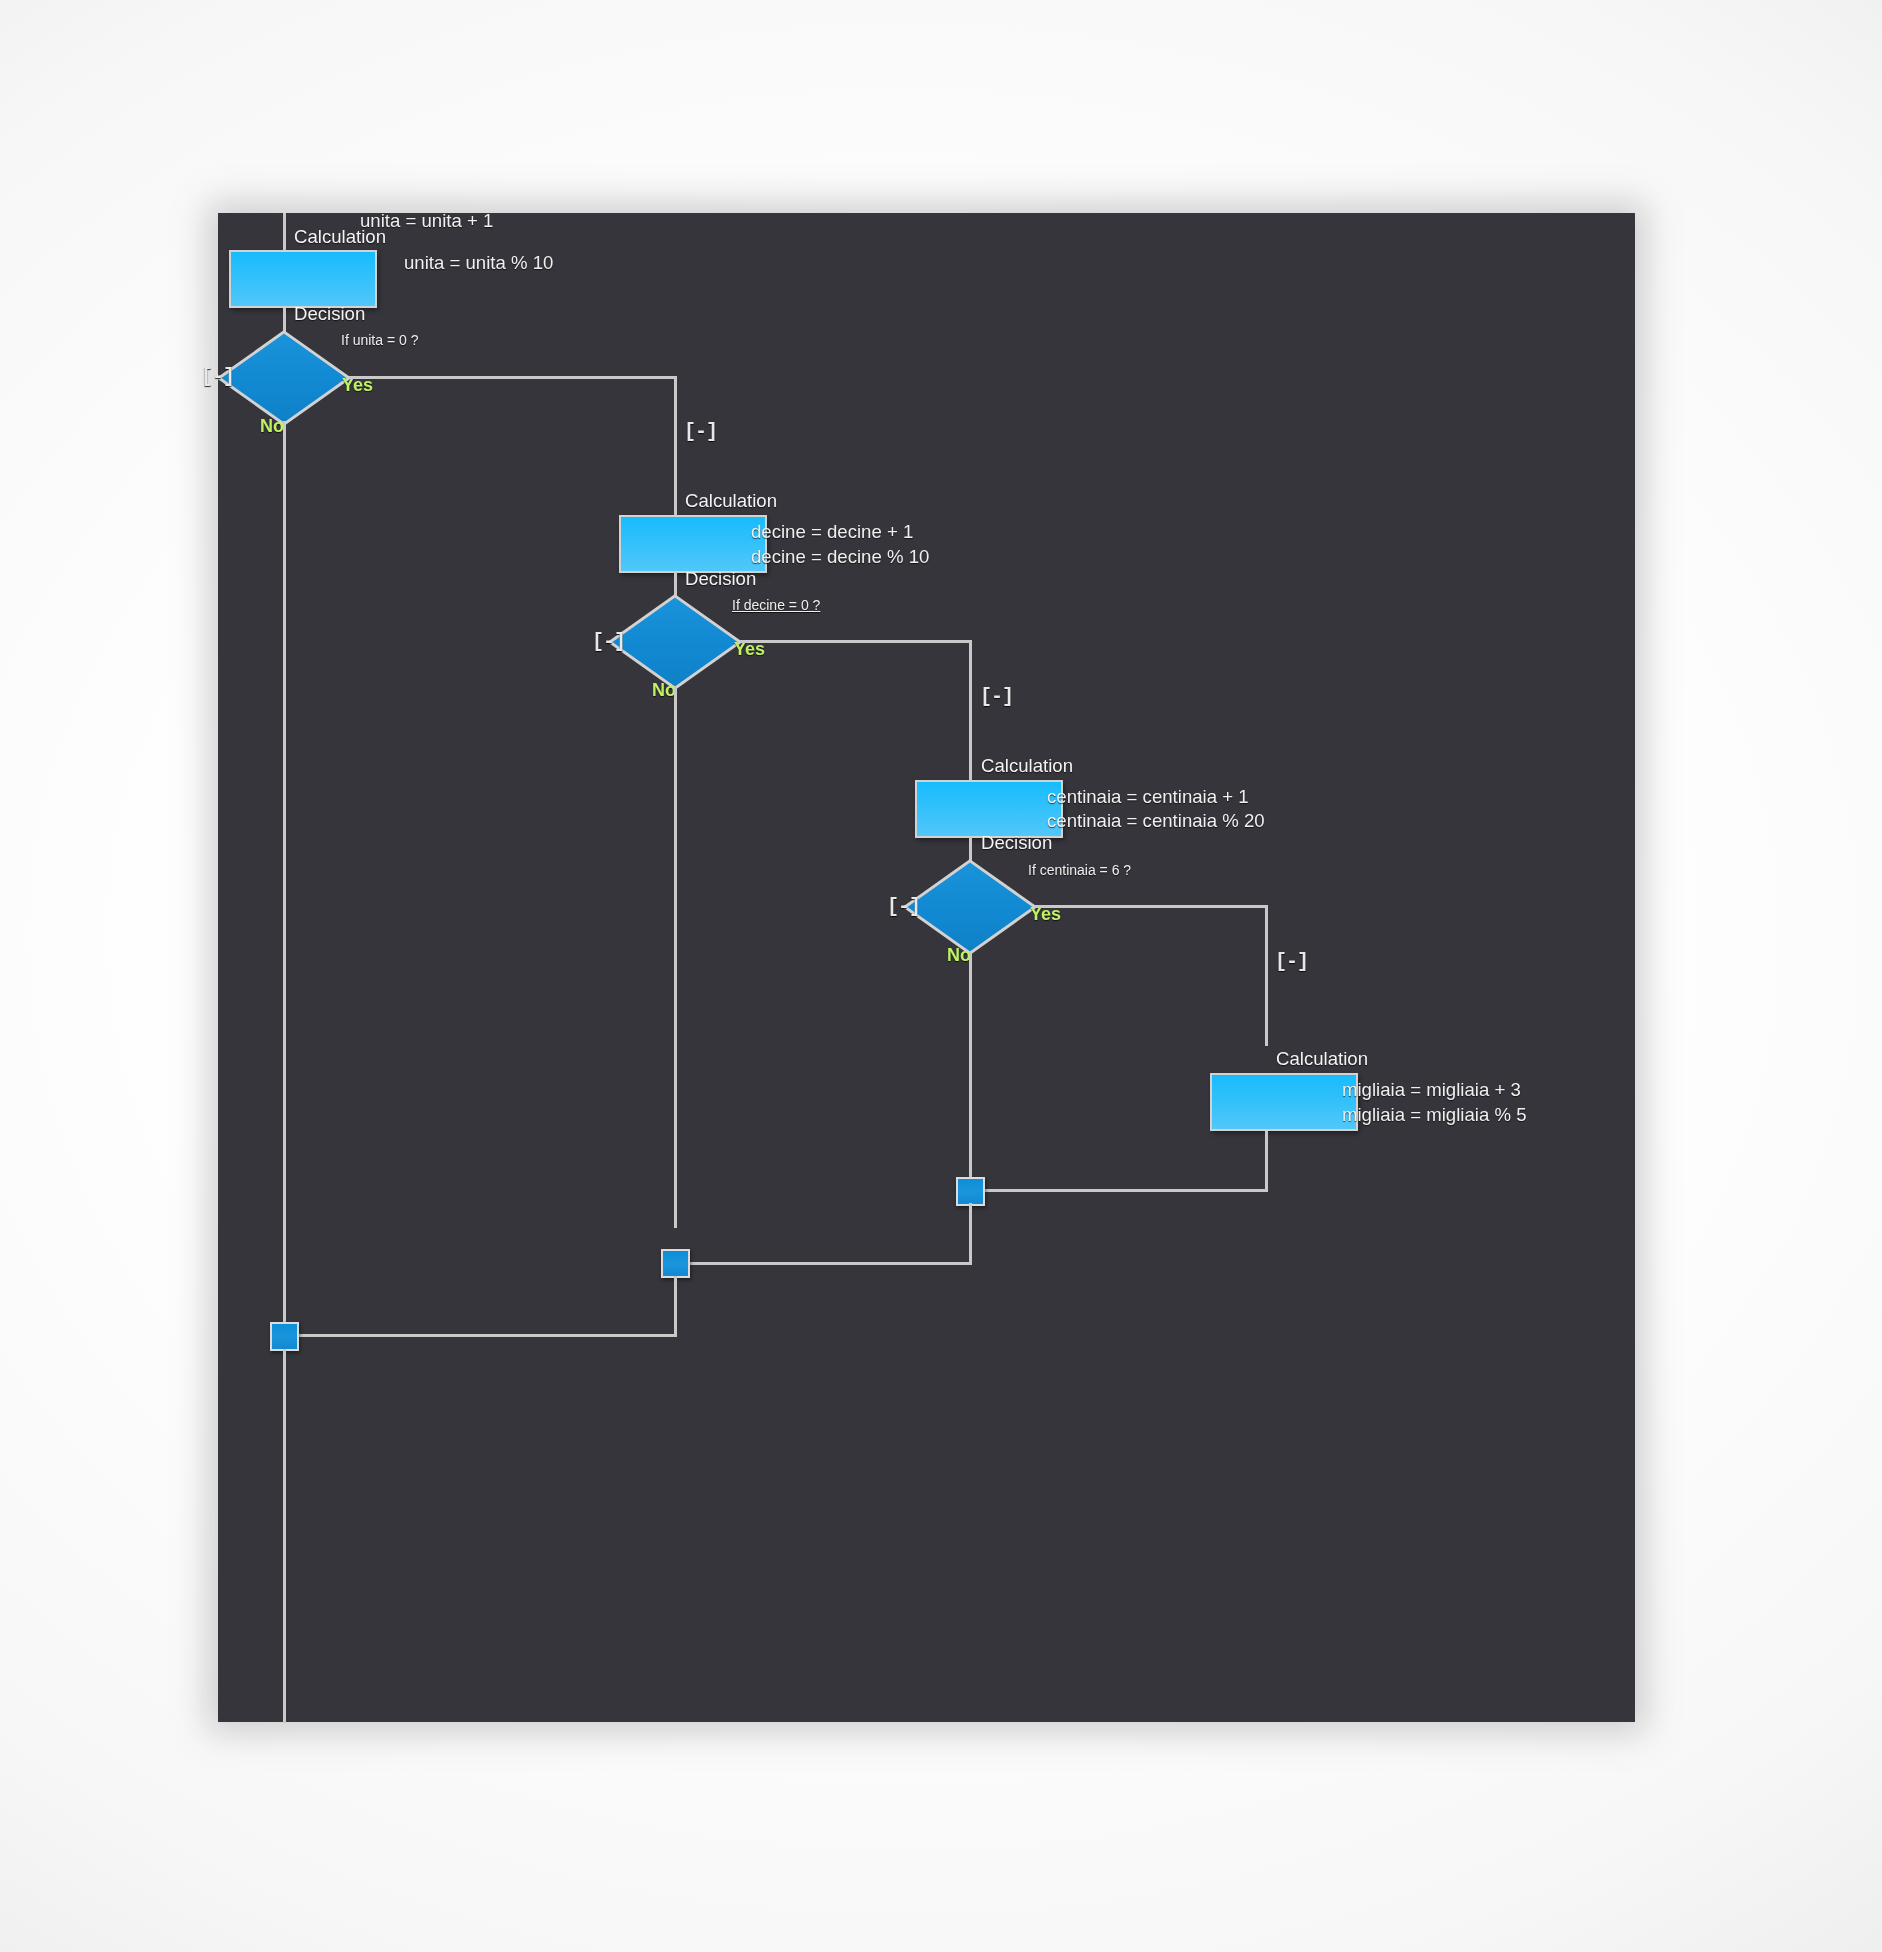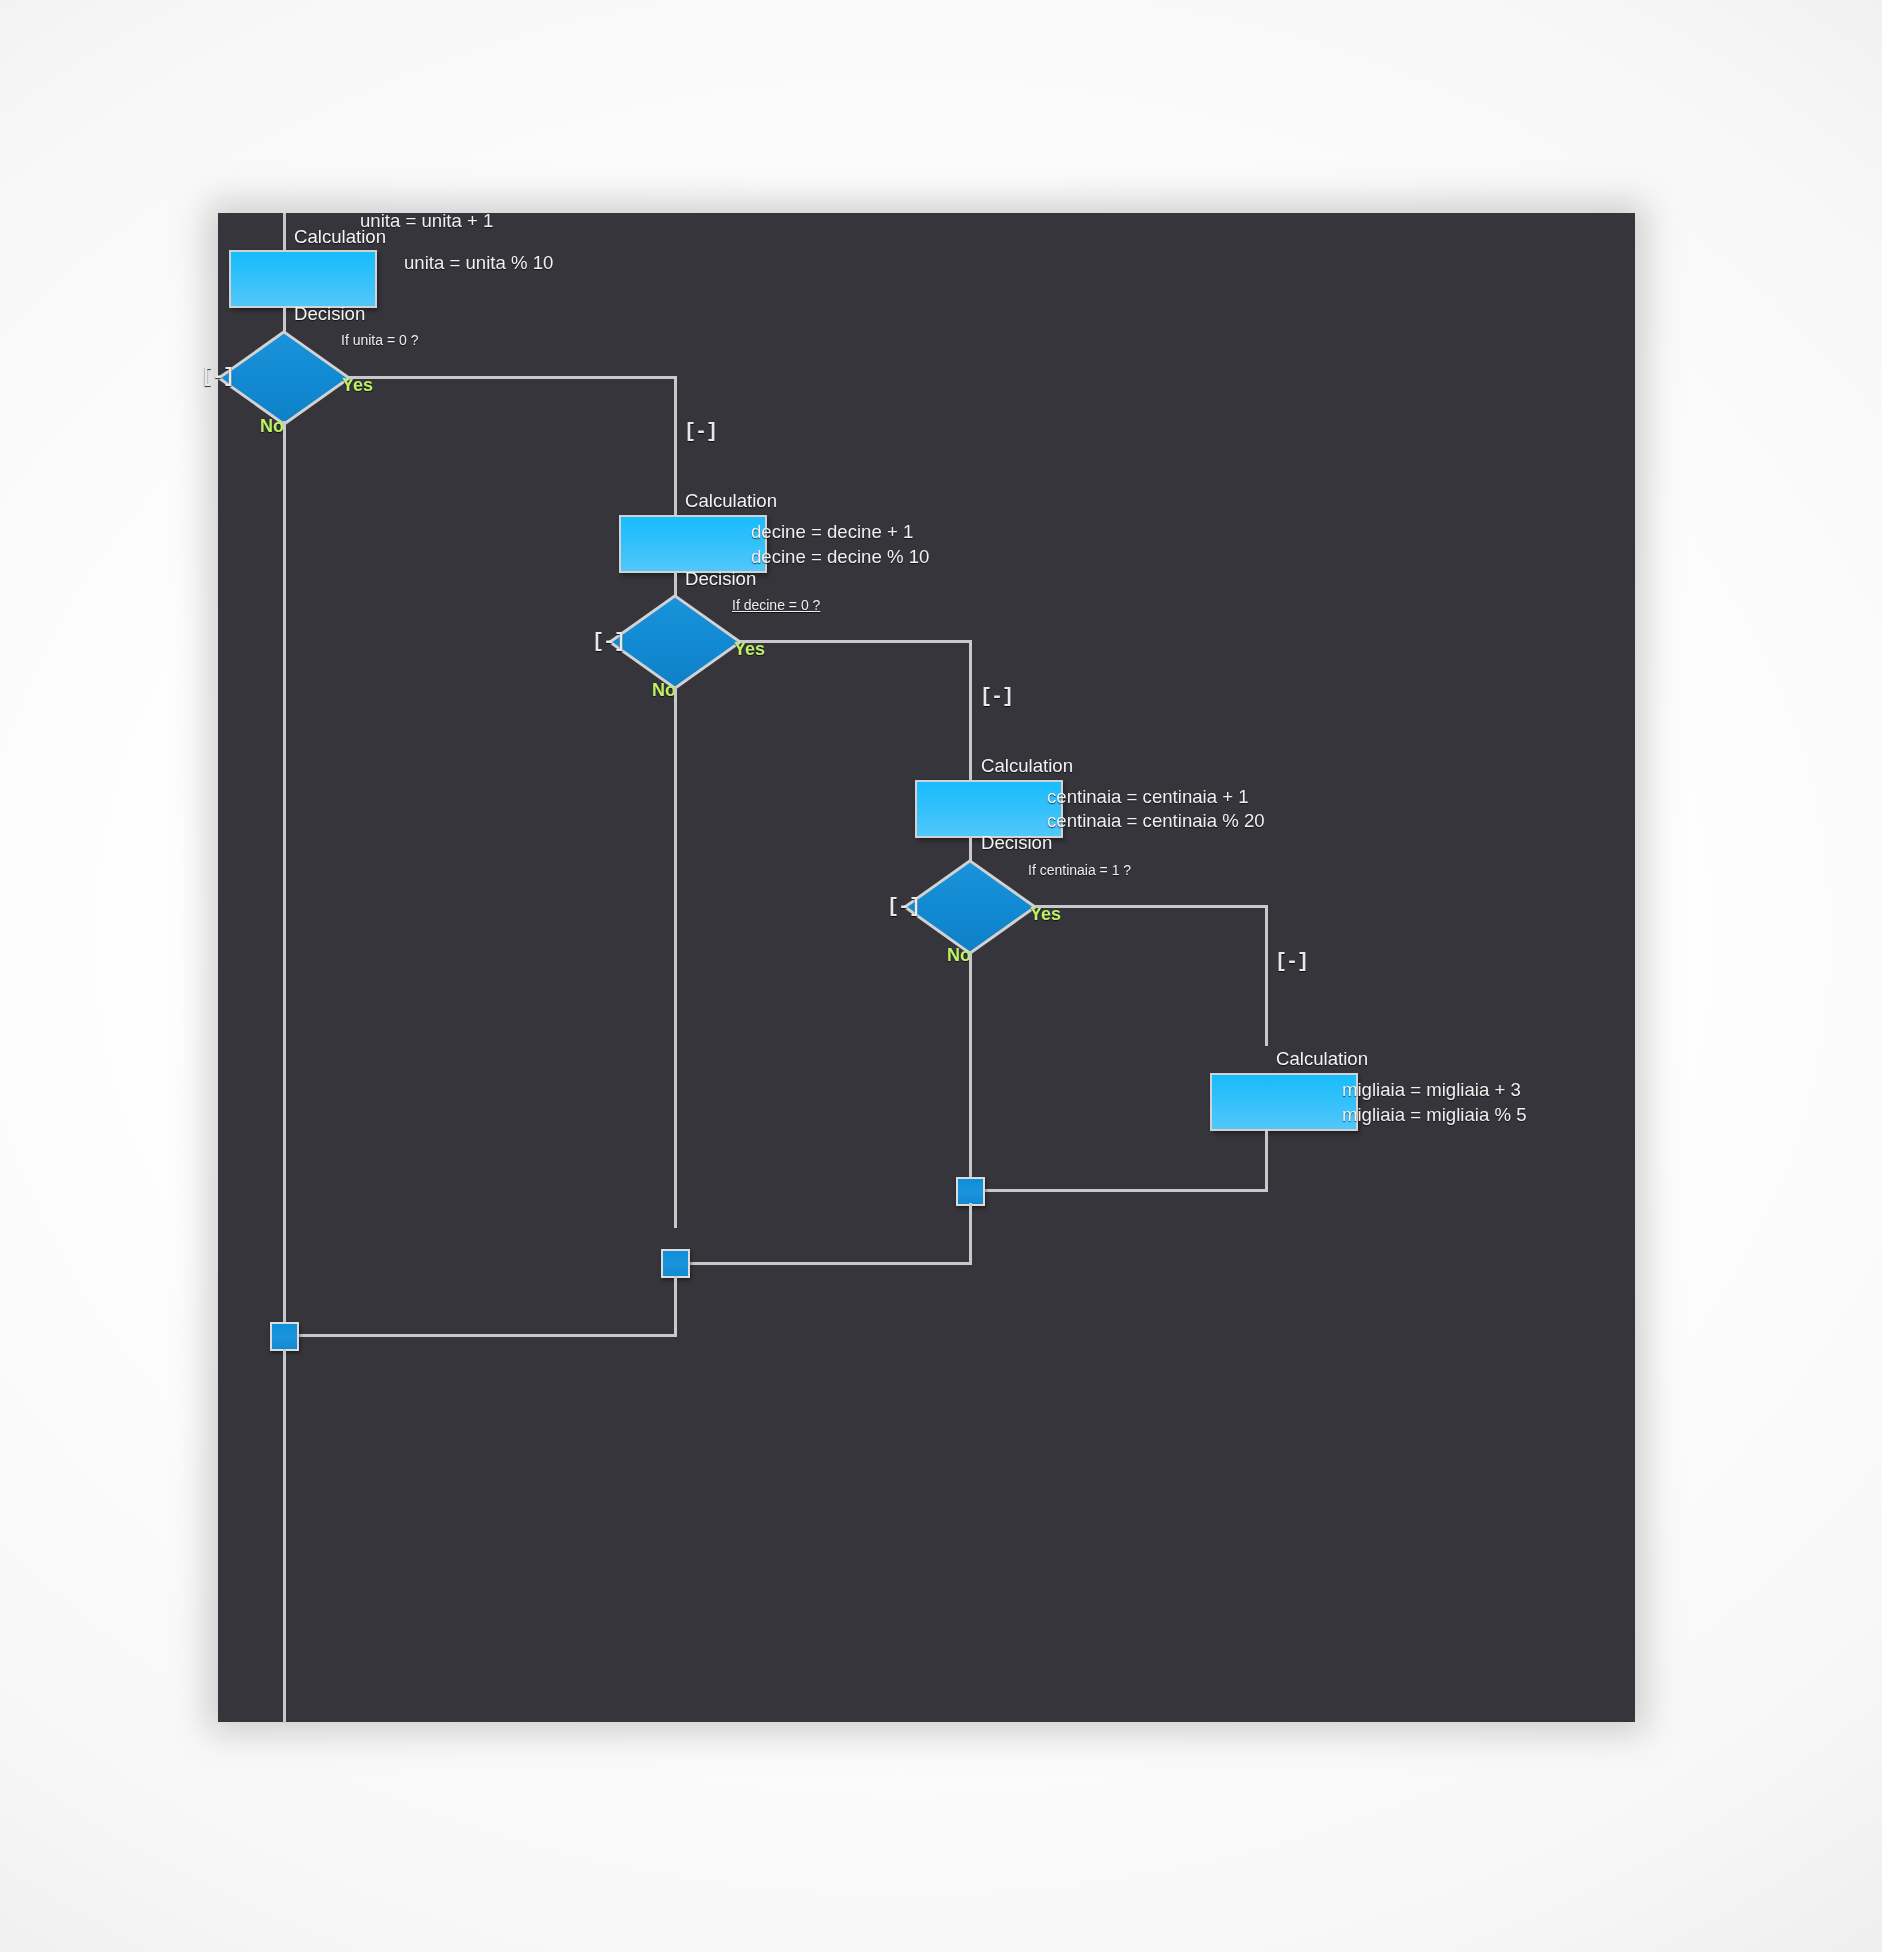--- a/index.html
+++ b/index.html
@@ -228,21 +228,21 @@
           <stop offset="55%" stop-color="#1189d2"></stop>
           <stop offset="100%" stop-color="#0f80c6"></stop>
         </linearGradient>
       </defs>
       <polygon points="71,3 139,51 71,99 3,51" fill="url(#dg3)" stroke="#d2d2d2" stroke-width="3"></polygon>
     </svg>
   </div>
 
   <div class="lbl lbl-type" style="left:763px; top:618px;">Decision</div>
 
-  <div class="lbl lbl-expr" style="left:810px; top:649px;">If  centinaia = 1 ?</div>
+  <div class="lbl lbl-expr" style="left:810px; top:649px;">If  centinaia = 6 ?</div>
 
   <div class="collapse" style="left:669px; top:682px;">[-]</div>
 
   <div class="lbl lbl-branch" style="left:812px; top:690px;">Yes</div>
 
   <div class="lbl lbl-branch" style="left:729px; top:731px;">No</div>
 
   <div class="hline" style="left:817px; top:692px; width:232px;"></div>
   <div class="vline" style="left:1047px; top:692px; height:141px;"></div>
 

